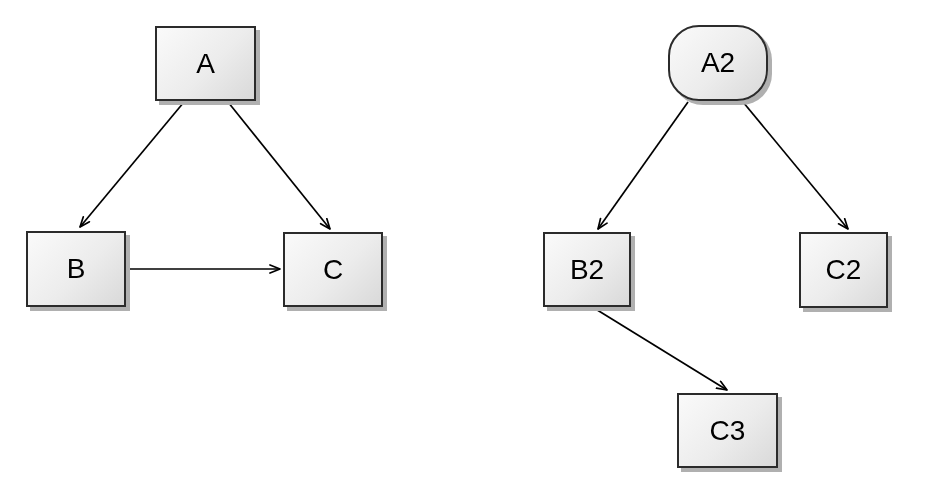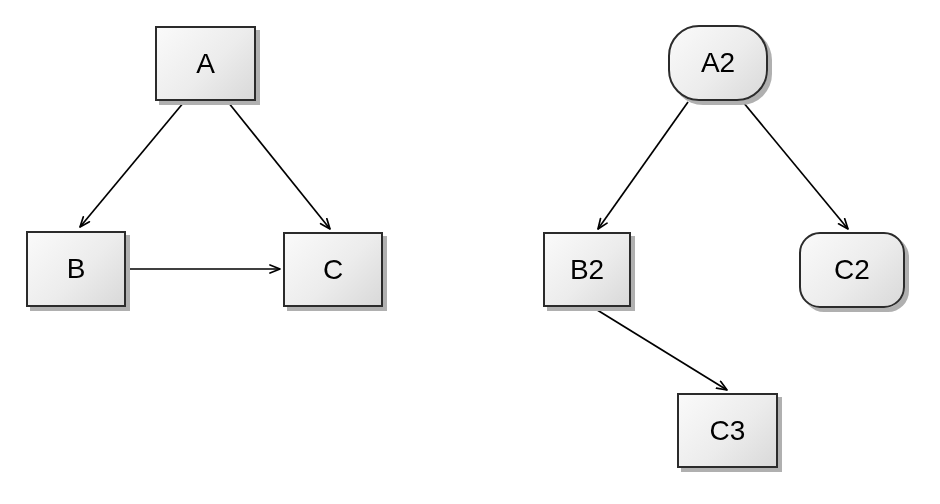--- a/index.html
+++ b/index.html
@@ -72,20 +72,20 @@
       </div>
       <div class="node" style="left: 283px; top: 232px; width: 100px; height: 75px;">
         <span class="node-label">C</span>
       </div>
       <div class="node" style="left: 668px; top: 25px; width: 100px; height: 76px; border-radius: 31px;">
         <span class="node-label">A2</span>
       </div>
       <div class="node" style="left: 543px; top: 232px; width: 88px; height: 75px;">
         <span class="node-label">B2</span>
       </div>
-      <div class="node" style="left: 799px; top: 232px; width: 106px; height: 76px; border-radius: 21px;">
+      <div class="node" style="left: 799px; top: 232px; width: 89px; height: 76px;">
         <span class="node-label">C2</span>
       </div>
       <div class="node" style="left: 677px; top: 393px; width: 101px; height: 75px;">
         <span class="node-label">C3</span>
       </div>
     </div>
 </div>
 
 </body></html>

